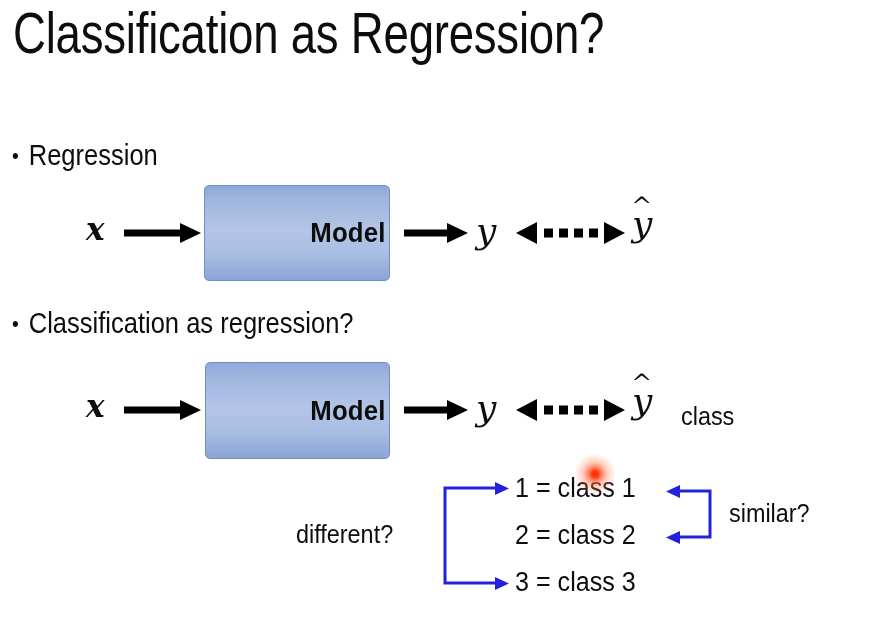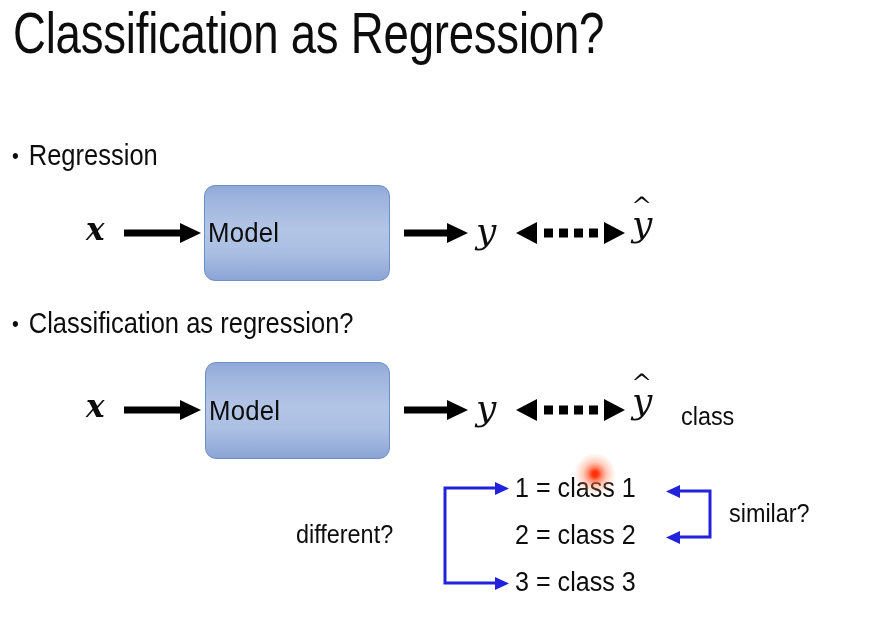--- a/index.html
+++ b/index.html
@@ -41,31 +41,31 @@
     width:19px;
     font-size:22px;
     vertical-align:2px;
   }
   #bullet-regression{left:12px;top:141px;}
   #bullet-classification{left:12px;top:309px;}
 
   
   .model-box{
     position:absolute;
-    border-radius:11px;
+    border-radius:5px;
     border:1px solid #6e8fc4;
     background:linear-gradient(to bottom,
         #8fa9d8 0%,
         #9fb5de 14%,
         #b3c5e6 46%,
         #aabfe3 70%,
         #93abd9 93%,
         #8aa4d6 100%);
     box-sizing:border-box;
-    display:flex;align-items:center;justify-content:flex-start;
+    display:flex;align-items:center;justify-content:flex-end;font-weight:bold;
   }
   .model-box .label{
     font-size:28px;
     color:#0d0d0d;
     transform:scaleX(0.92);
     letter-spacing:0.2px;
   }
   #model-box-1{left:204px;top:185px;width:186px;height:96px;}
   #model-box-2{left:205px;top:362px;width:185px;height:97px;}
 

